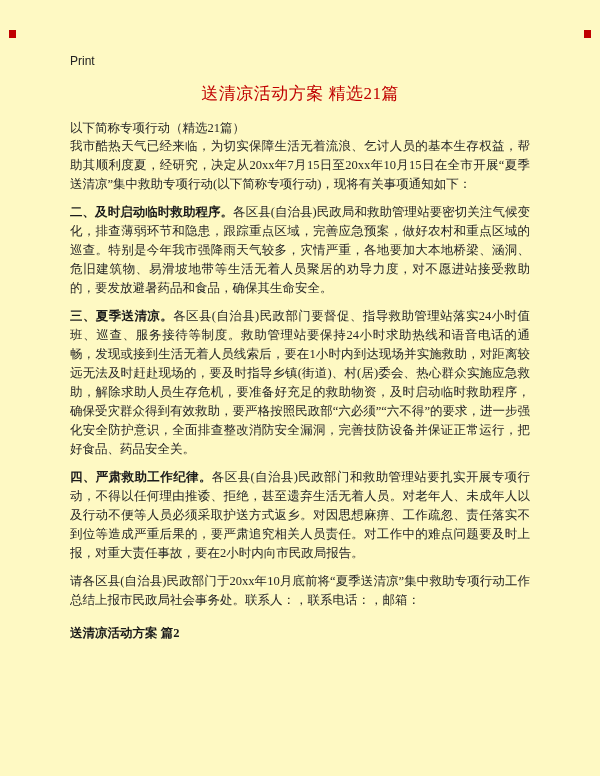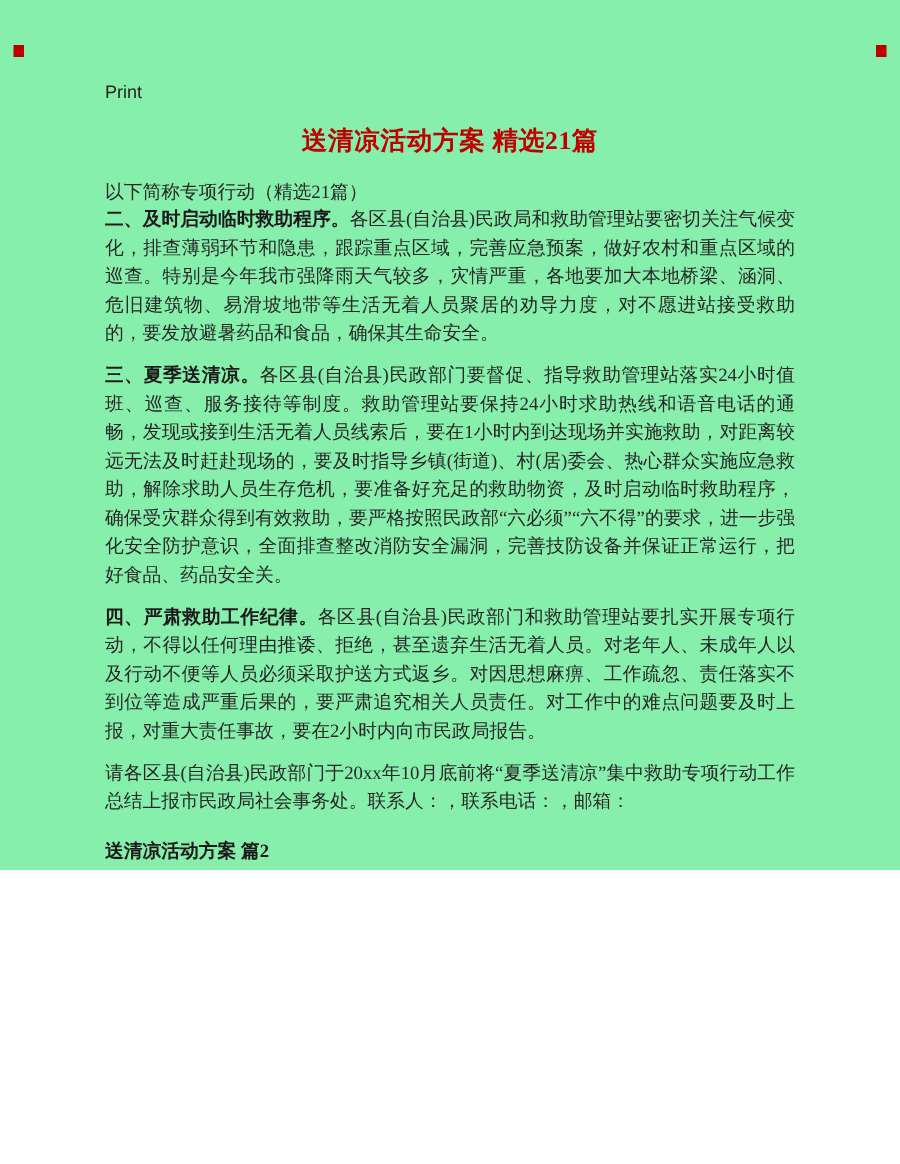--- a/index.html
+++ b/index.html
@@ -1,21 +1,21 @@
 <!DOCTYPE html>
 <html style="--accent: #c00000;"><head>
 <meta charset="utf-8">
 <style>
   html, body { margin: 0; padding: 0; background: #ffffff; }
   .page {
     position: relative;
     width: 600px;
-    height: 580px;
+    height: 776px;
     margin: 0 auto;
-    background: #86efac;
+    background: #fef9c3;
     box-sizing: border-box;
     padding: 54px 70px 0 70px;
     overflow: hidden;
     font-family: "Liberation Serif", "DejaVu Serif", serif;
     color: #262626;
   }
   .corner-mark {
     position: absolute;
     top: 30px;
     width: 7px;
@@ -28,21 +28,21 @@
     font-family: "Liberation Sans", "DejaVu Sans", sans-serif;
     font-size: 12px;
     color: #222222;
     cursor: pointer;
     margin-bottom: 14px;
   }
   .doc-title {
     margin: 6px 0 0 0;
     text-align: center;
     font-size: 17px;
-    font-weight: bold;
+    font-weight: normal;
     color: var(--accent, #c00000);
     letter-spacing: 0.5px;
   }
   .doc-subtitle {
     margin-top: 15px;
     font-size: 12.5px;
     color: #262626;
   }
   .sec-heading {
     margin: 15px 0 8px 0;
@@ -67,20 +67,23 @@
   <div class="corner-mark left"></div>
   <div class="corner-mark right"></div>
 
   <div class="print-link">Print</div>
 
   <h1 class="doc-title">送清凉活动方案 精选21篇</h1>
 
   <div class="doc-subtitle">以下简称专项行动（精选21篇）</div>
 
 
+  <p class="para">
+    <span>我市酷热天气已经来临，为切实保障生活无着流浪、乞讨人员的基本生存权益，帮助其顺利度夏，经研究，决定从20xx年7月15日至20xx年10月15日在全市开展“夏季送清凉”集中救助专项行动(以下简称专项行动)，现将有关事项通知如下：</span>
+  </p>
 
 
   <p class="para">
     <b>二、及时启动临时救助程序。</b><span>各区县(自治县)民政局和救助管理站要密切关注气候变化，排查薄弱环节和隐患，跟踪重点区域，完善应急预案，做好农村和重点区域的巡查。特别是今年我市强降雨天气较多，灾情严重，各地要加大本地桥梁、涵洞、危旧建筑物、易滑坡地带等生活无着人员聚居的劝导力度，对不愿进站接受救助的，要发放避暑药品和食品，确保其生命安全。</span>
   </p>
 
   <p class="para">
     <b>三、夏季送清凉。</b><span>各区县(自治县)民政部门要督促、指导救助管理站落实24小时值班、巡查、服务接待等制度。救助管理站要保持24小时求助热线和语音电话的通畅，发现或接到生活无着人员线索后，要在1小时内到达现场并实施救助，对距离较远无法及时赶赴现场的，要及时指导乡镇(街道)、村(居)委会、热心群众实施应急救助，解除求助人员生存危机，要准备好充足的救助物资，及时启动临时救助程序，确保受灾群众得到有效救助，要严格按照民政部“六必须”“六不得”的要求，进一步强化安全防护意识，全面排查整改消防安全漏洞，完善技防设备并保证正常运行，把好食品、药品安全关。</span>
   </p>
 

